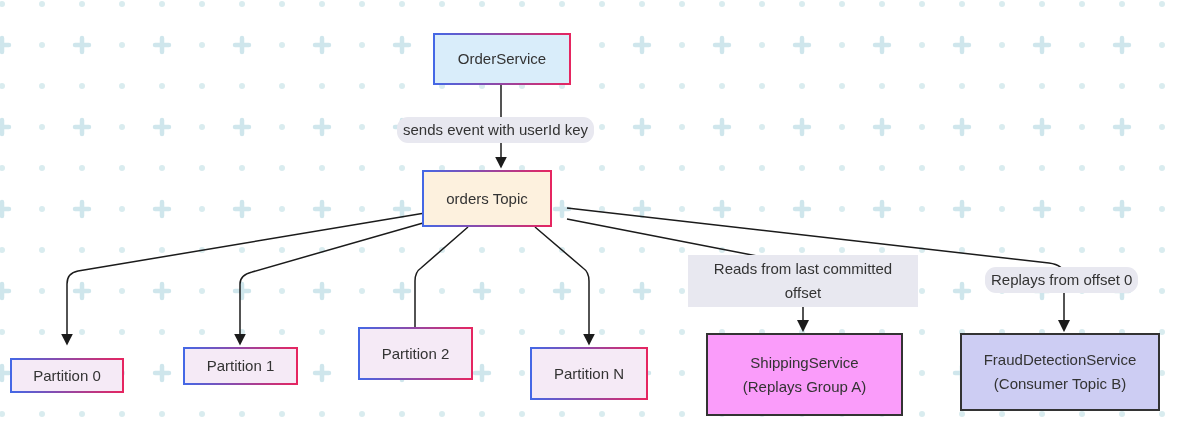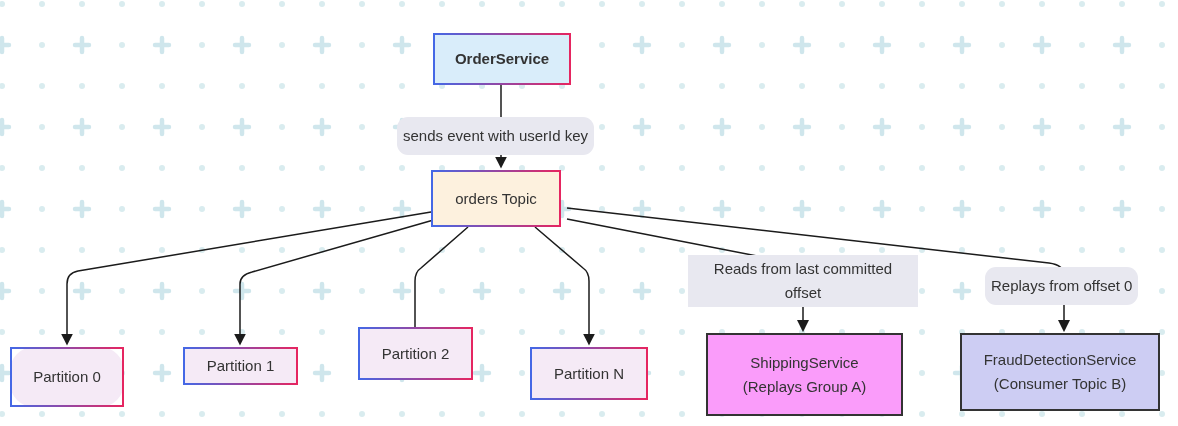--- a/index.html
+++ b/index.html
@@ -29,21 +29,21 @@
     border:2px solid #333333;
   }
   .edge-label{
     position:absolute;
     box-sizing:border-box;
     background:#e8e8f0;
     font-size:15px;line-height:24px;
     text-align:center;
     color:#333333;
   }
-  .edge-label.nowrap{white-space:nowrap;padding:7px 6px;border-radius:11px;}
+  .edge-label.nowrap{white-space:nowrap;padding:1px 6px;border-radius:11px;}
   .edge-label.wrap{width:230px;padding:2px 18px;}
 </style>
 </head>
 <body>
 
 <div class="canvas">
 
   <svg class="layer" width="1178" height="426">
     <defs>
       <pattern id="bgpat" x="-20" y="-20" width="80" height="82" patternUnits="userSpaceOnUse">
@@ -63,29 +63,29 @@
       <path d="M501 85 V165" marker-end="url(#arrow)"></path>
       <path d="M437 211 L78 271 Q67 273 67 284 V342" marker-end="url(#arrow)"></path>
       <path d="M437 219 L252 272 Q240 275 240 284 V342" marker-end="url(#arrow)"></path>
       <path d="M468 227 L421 268 Q415 272 415 281 V342" marker-end="url(#arrow)"></path>
       <path d="M535 227 L583 268 Q589 272 589 281 V342" marker-end="url(#arrow)"></path>
       <path d="M567 219 L788 262 Q803 265 803 275 V328.5" marker-end="url(#arrow)"></path>
       <path d="M567 208 L1049 263 Q1064 265 1064 275 V328.5" marker-end="url(#arrow)"></path>
     </g>
   </svg>
 
-  <div class="node grad" style="left: 433px; top: 33px; width: 138px; height: 52px; background: rgb(217, 237, 250); font-weight: bold;">
+  <div class="node grad" style="left: 433px; top: 33px; width: 138px; height: 52px; background: rgb(217, 237, 250);">
     <span>OrderService</span>
   </div>
 
-  <div class="node grad" style="left: 431px; top: 170px; width: 130px; height: 57px; background: rgb(253, 241, 222);">
+  <div class="node grad" style="left: 422px; top: 170px; width: 130px; height: 57px; background: rgb(253, 241, 222);">
     <span>orders Topic</span>
   </div>
 
-  <div class="node grad" style="left: 10px; top: 347px; width: 114px; height: 60px; background: rgb(245, 234, 246); border-radius: 24px;">
+  <div class="node grad" style="left: 10px; top: 358px; width: 114px; height: 35px; background: rgb(245, 234, 246);">
     <span>Partition 0</span>
   </div>
 
   <div class="node grad" style="left: 183px; top: 347px; width: 115px; height: 38px; background: rgb(245, 234, 246);">
     <span>Partition 1</span>
   </div>
 
   <div class="node grad" style="left: 358px; top: 327px; width: 115px; height: 53px; background: rgb(245, 234, 246);">
     <span>Partition 2</span>
   </div>

